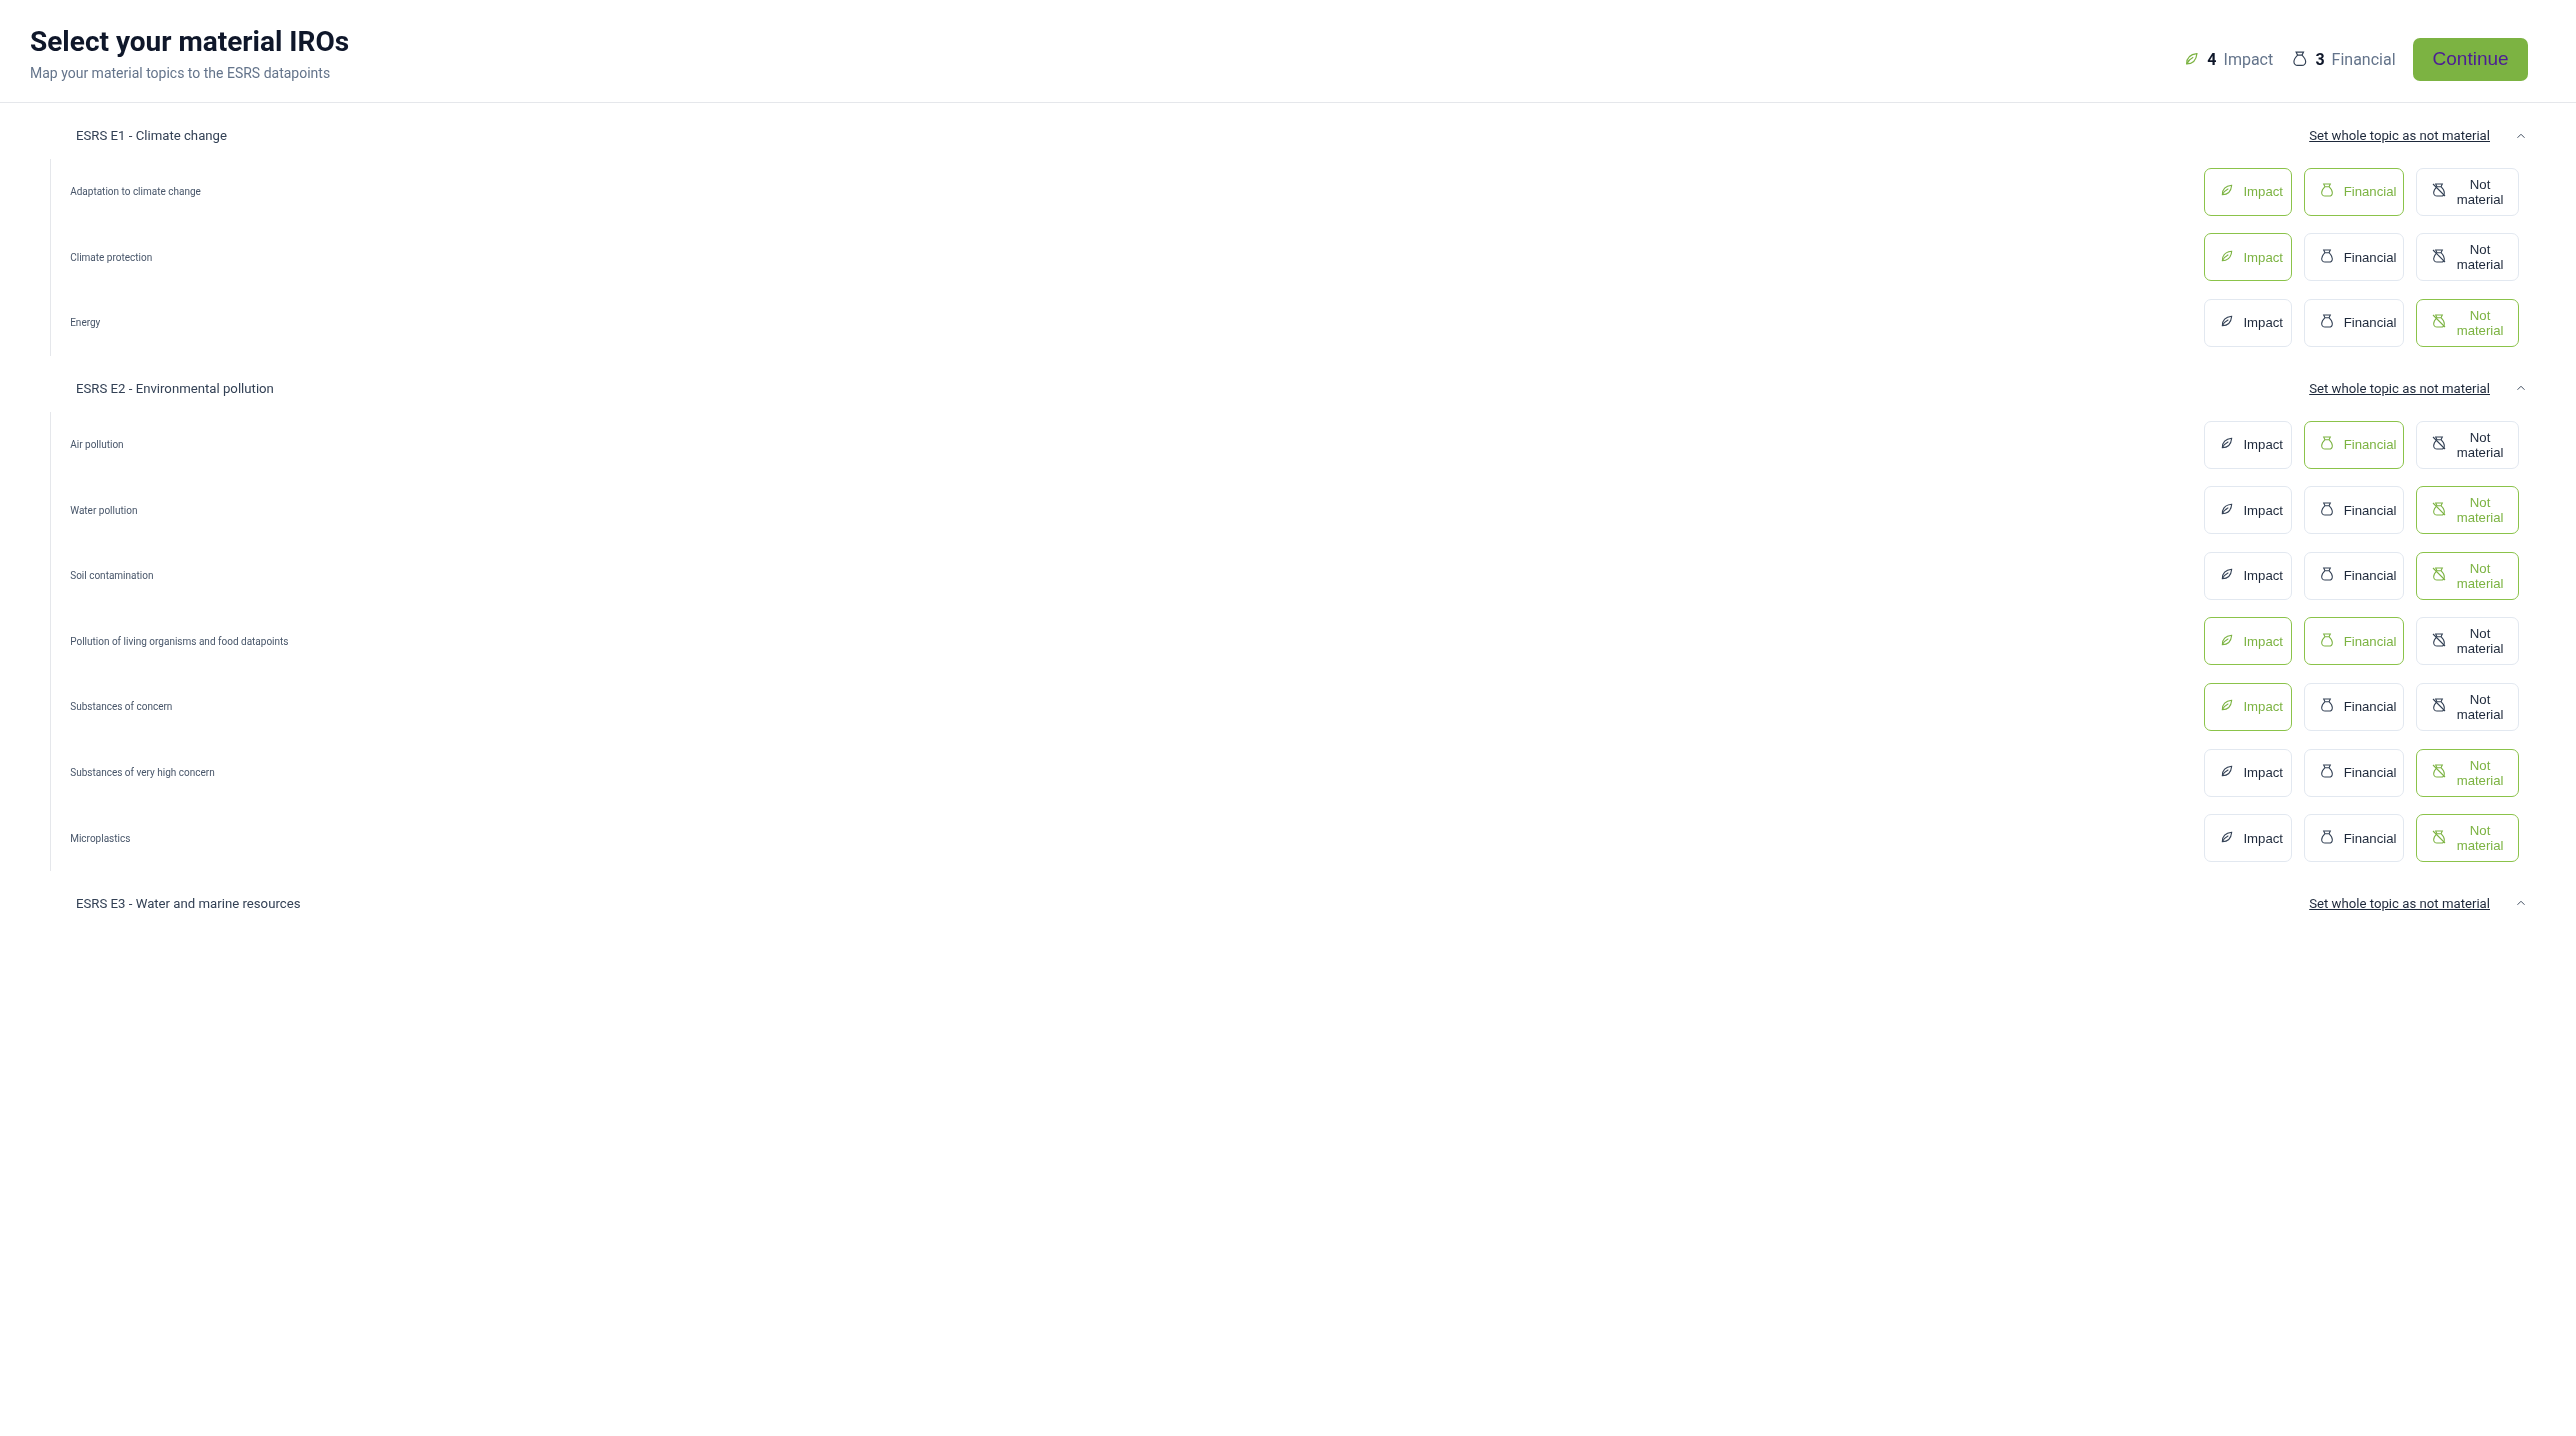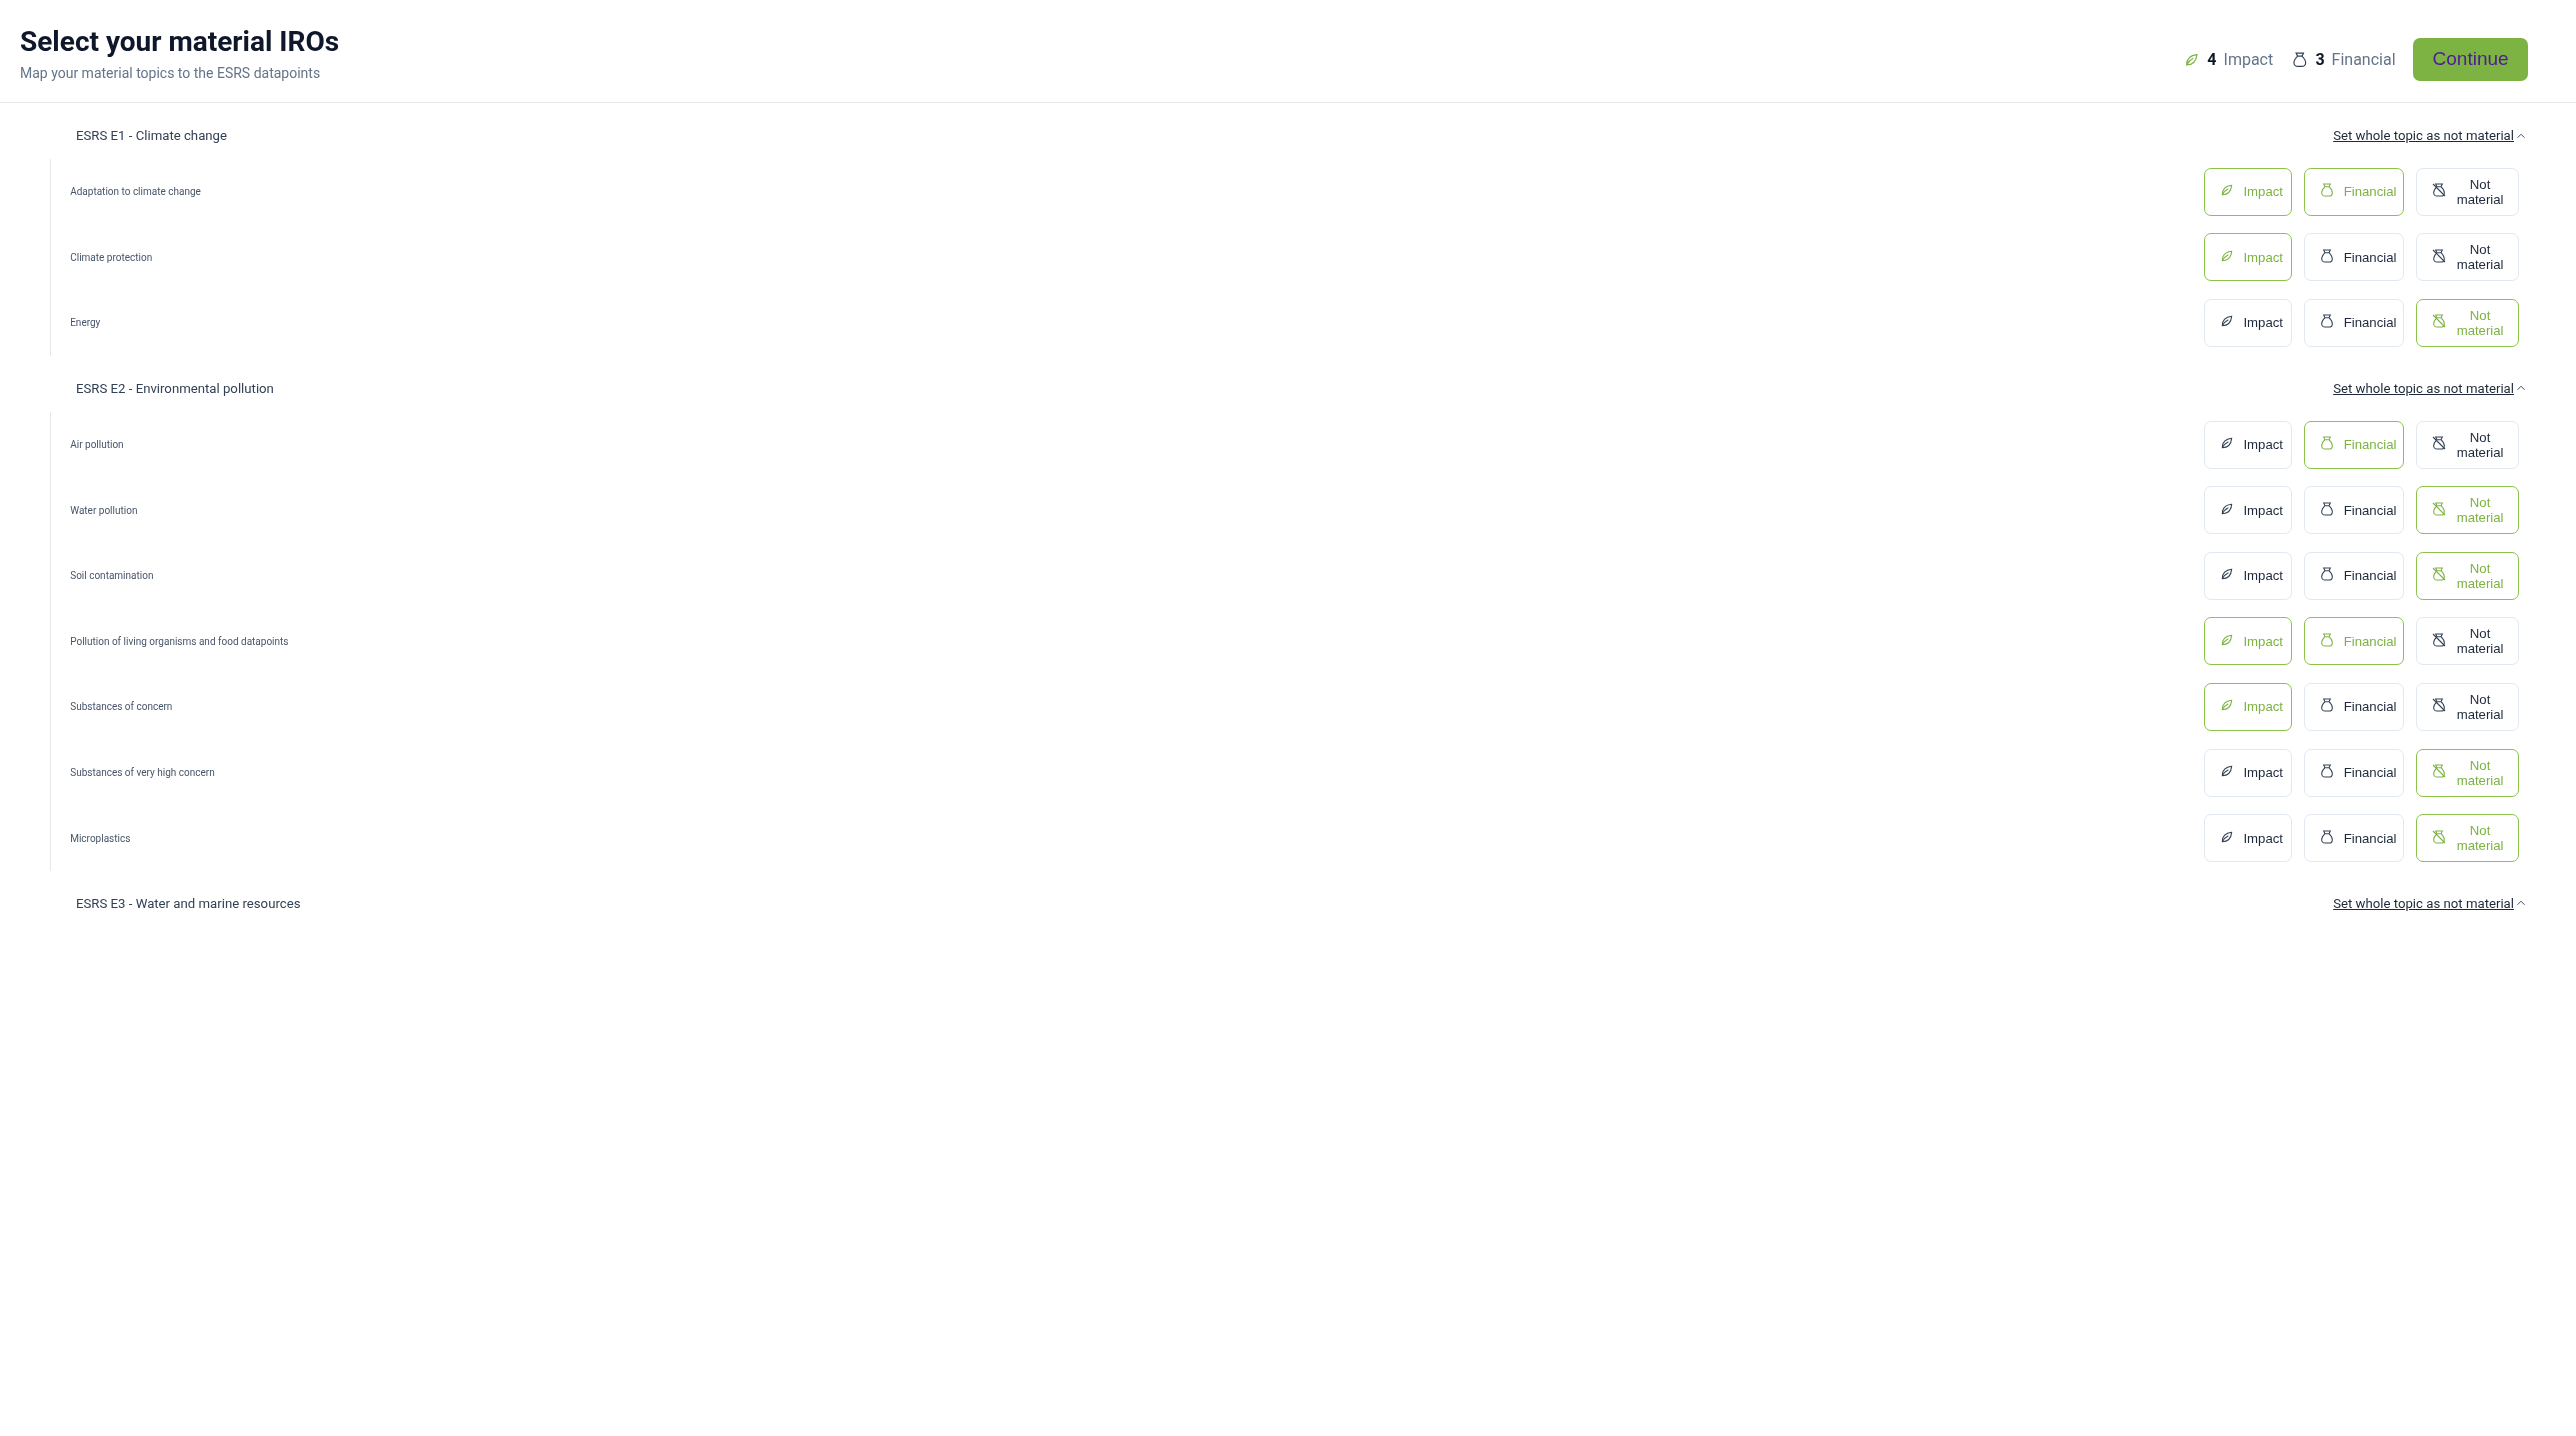--- a/index.html
+++ b/index.html
@@ -4,22 +4,22 @@
 <style>
   * { box-sizing: border-box; margin: 0; padding: 0; }
   body {
     font-family: -apple-system, BlinkMacSystemFont, "Segoe UI", Roboto, Helvetica, Arial, sans-serif;
     background: #fff;
     color: #1e293b;
   }
   .header {
     display: flex;
     justify-content: space-between;
-    align-items: flex-end;
-    padding: 25px 48px 21px 20px;
+    align-items: center;
+    padding: 25px 48px 21px 30px;
     border-bottom: 0.9px solid #e5e7eb;
   }
   .header-left h1 {
     font-size: 28px;
     font-weight: 700;
     color: #0f172a;
     margin-bottom: 7px;
   }
   .header-left p {
     font-size: 14px;
@@ -70,21 +70,21 @@
     padding: 25px 0 16px 0;
     margin-left: 28px;
   }
   .topic-header .topic-title {
     font-size: 13.2px;
     color: #334155;
   }
   .topic-header-right {
     display: flex;
     align-items: center;
-    gap: 0;
+    gap: 24px;
     justify-content: center;
   }
   .set-not-material {
     font-size: 13.2px;
     color: #1e293b;
     text-decoration: underline;
     cursor: pointer;
   }
   .chevron {
     display: inline-flex;

